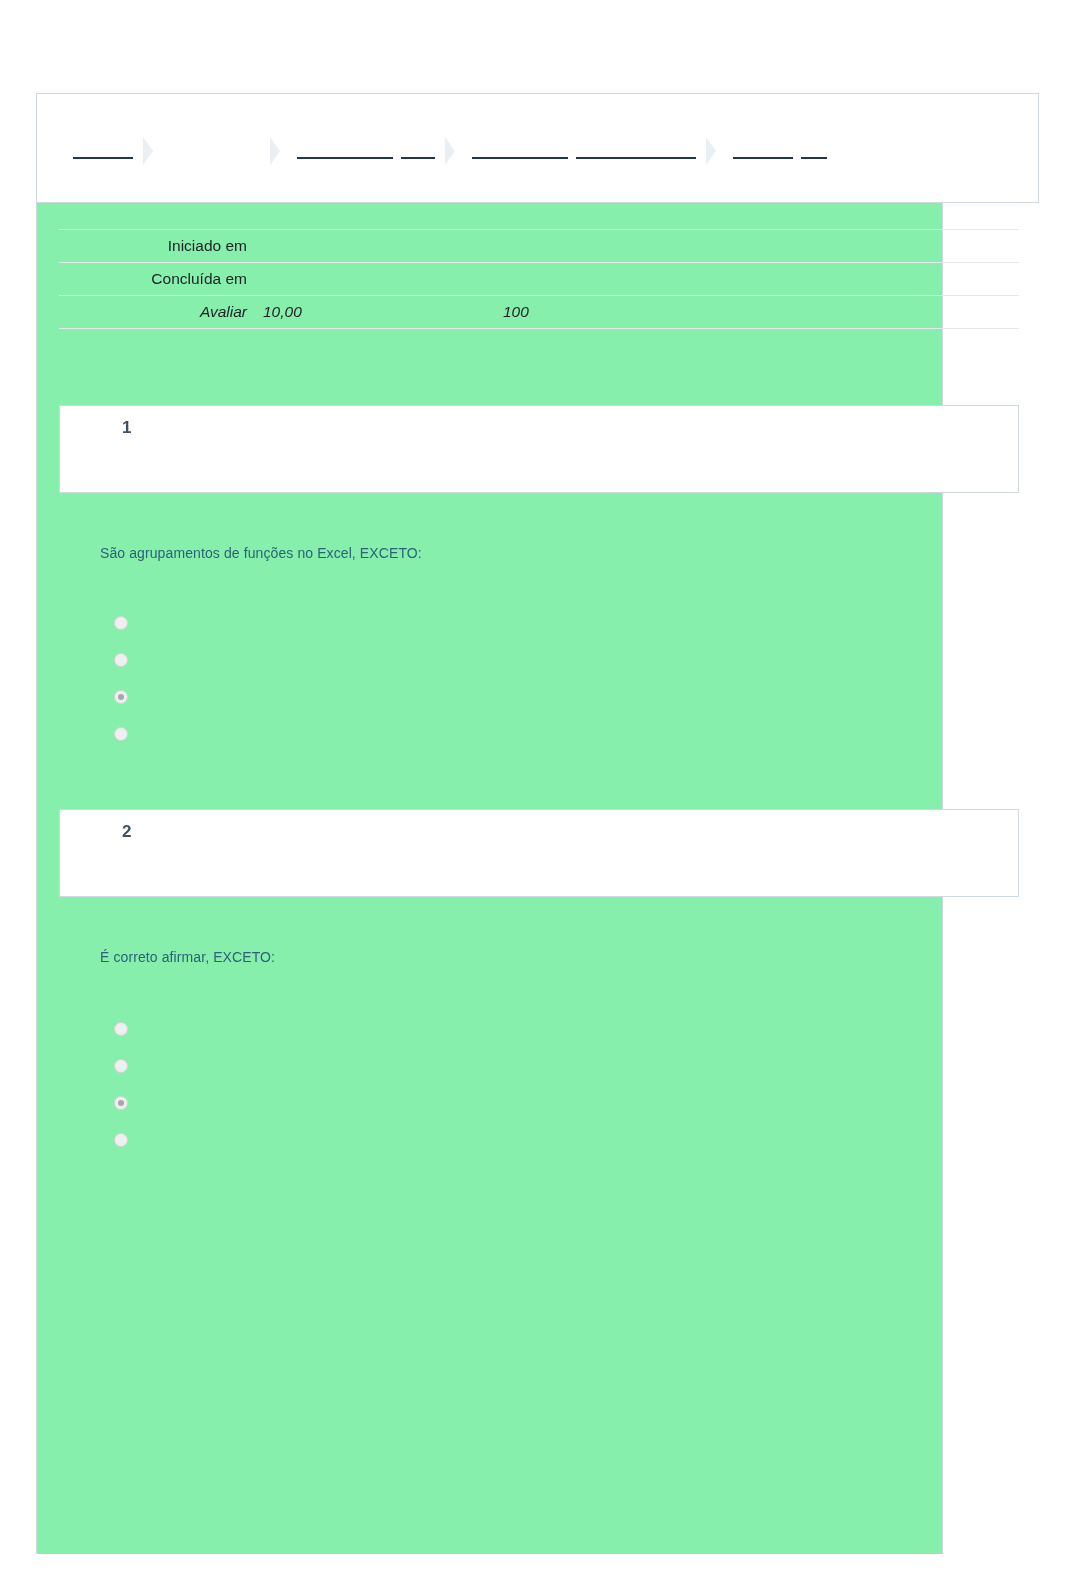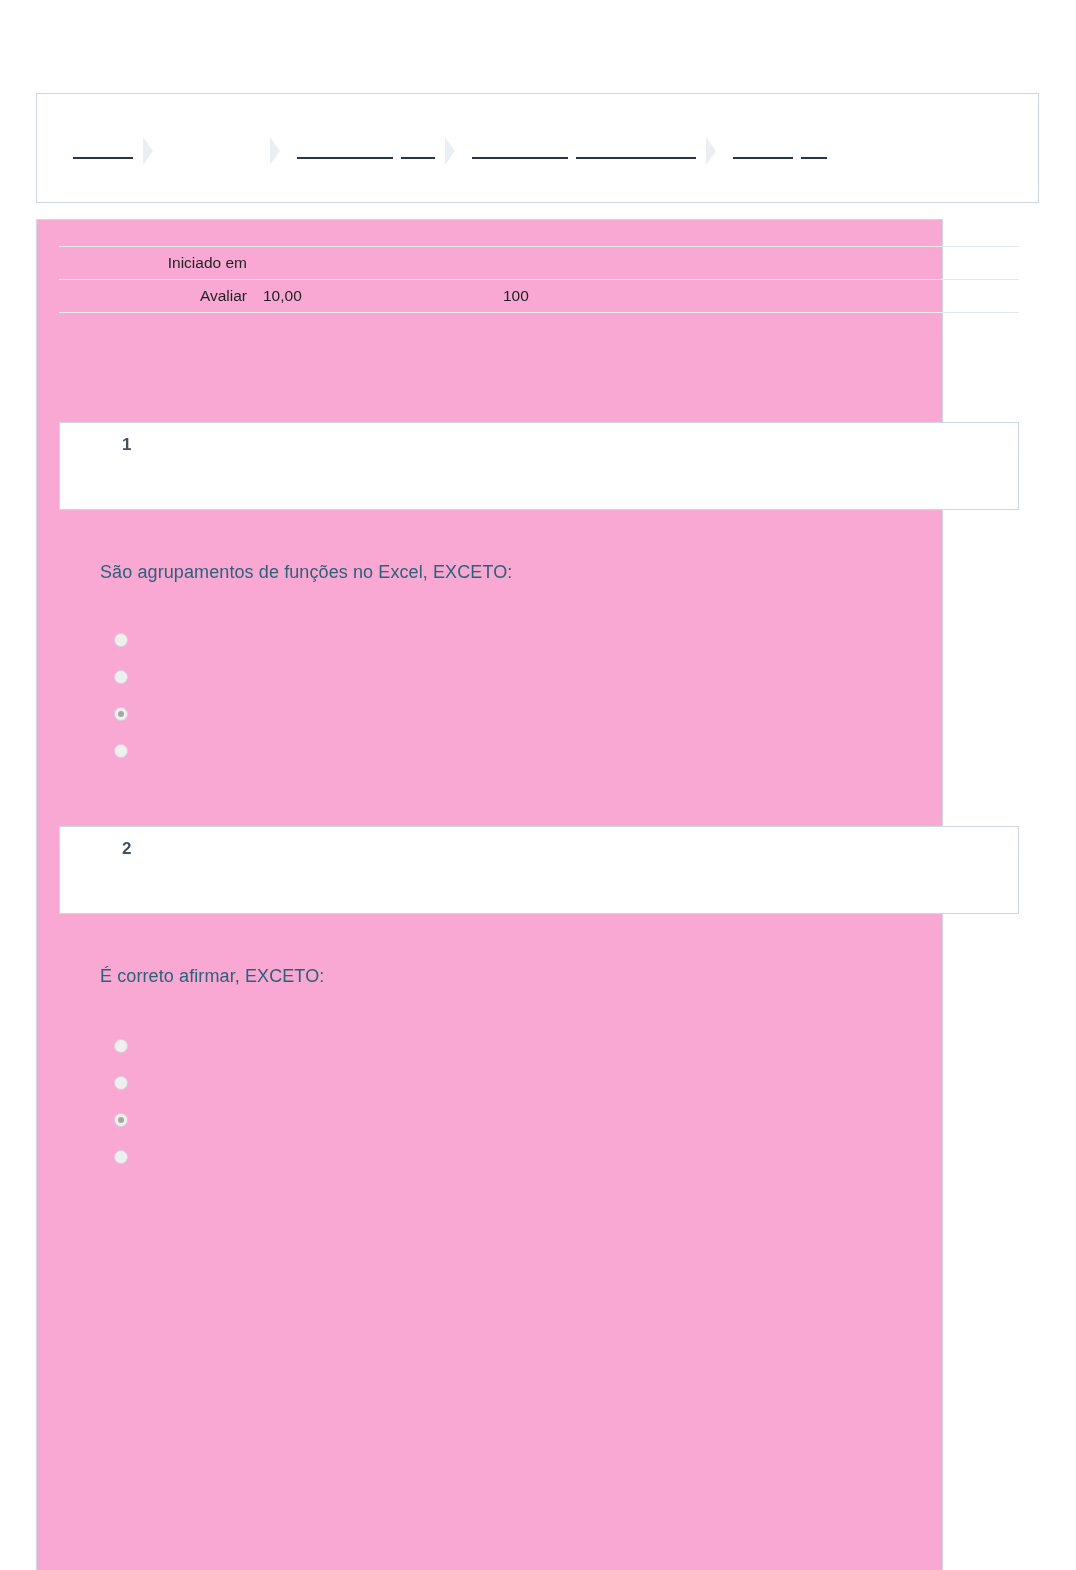--- a/index.html
+++ b/index.html
@@ -55,43 +55,44 @@
     width: 13px;
     height: 34px;
     position: relative;
   }
   .chevron-icon svg { display: block; }
 
   
   .main-card {
     position: absolute;
     left: 36px;
-    top: 219px;
+    top: 202px;
     width: 907px;
     height: 1352px;
     border: 1px solid #ced8e0;
     border-bottom: none;
-    background: #f9a8d4;
+    background: #86efac;
     box-sizing: border-box;
   }
 
   
   .summary-table {
     position: absolute;
     left: 22px;
     top: 26px;
     width: 960px;
     border-collapse: collapse;
     font-size: 15.5px;
   }
   .summary-table tr {
     border-top: 1px solid #e4e9ee;
   }
   .summary-table tr:last-child {
     border-bottom: 1px solid #e4e9ee;
+    font-style: italic;
   }
   .summary-table td {
     padding: 4px 0;
     vertical-align: top;
     line-height: 1.55;
   }
   .sum-label {
     width: 188px;
     text-align: right;
     padding-right: 0 !important;
@@ -125,21 +126,21 @@
     position: absolute;
     left: 62px;
     top: 12px;
     font-size: 17px;
     font-weight: 600;
     color: #3f5261;
   }
   .q-text {
     position: absolute;
     left: 41px;
-    font-size: 18px;
+    font-size: 14px;
     color: #2a6276;
     letter-spacing: 0.1px;
   }
   .answer-list {
     position: absolute;
     left: 55px;
   }
   .answer-row {
     height: 37px;
     display: flex;
@@ -229,20 +230,25 @@
     </span>
   </div>
 </div>
 
 <div class="main-card">
 
   <table class="summary-table">
     <tbody>
       <tr>
         <td class="sum-label">Iniciado em</td>
+        <td class="sum-value"></td>
+        <td class="sum-value2"></td>
+      </tr>
+      <tr>
+        <td class="sum-label">Concluída em</td>
         <td class="sum-value"></td>
         <td class="sum-value2"></td>
       </tr>
       <tr>
         <td class="sum-label">Avaliar</td>
         <td class="sum-value">10,00</td>
         <td class="sum-value2">100</td>
       </tr>
     </tbody>
   </table>

